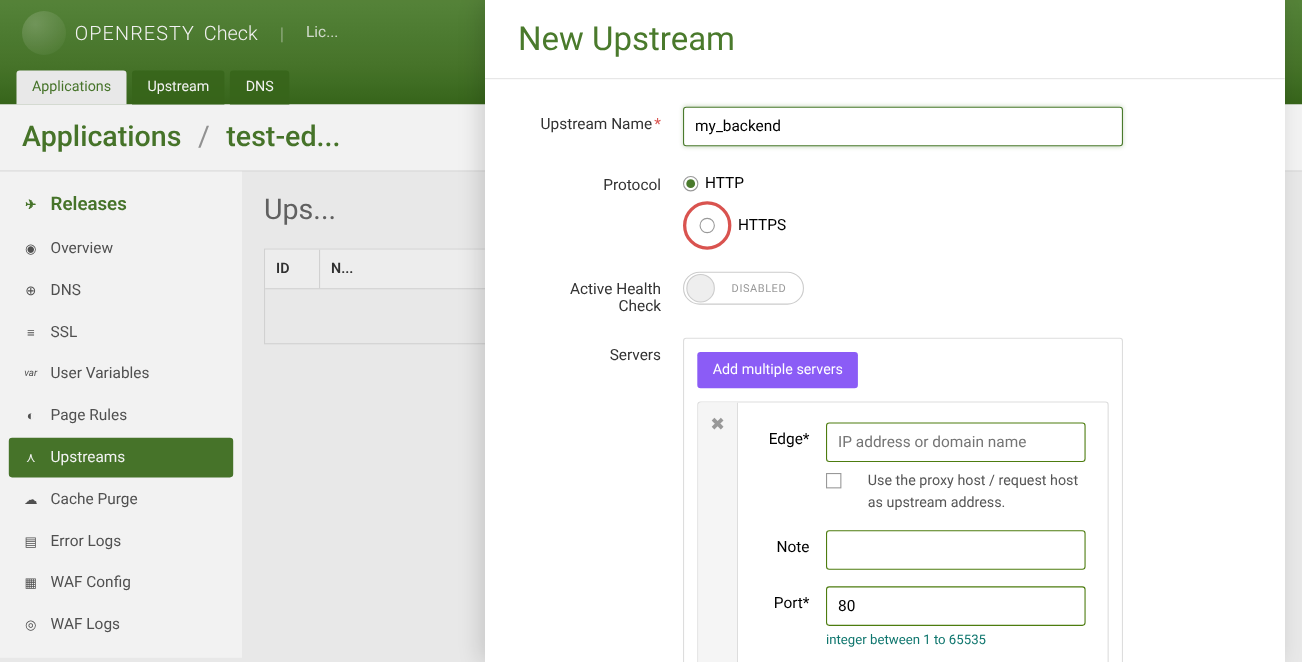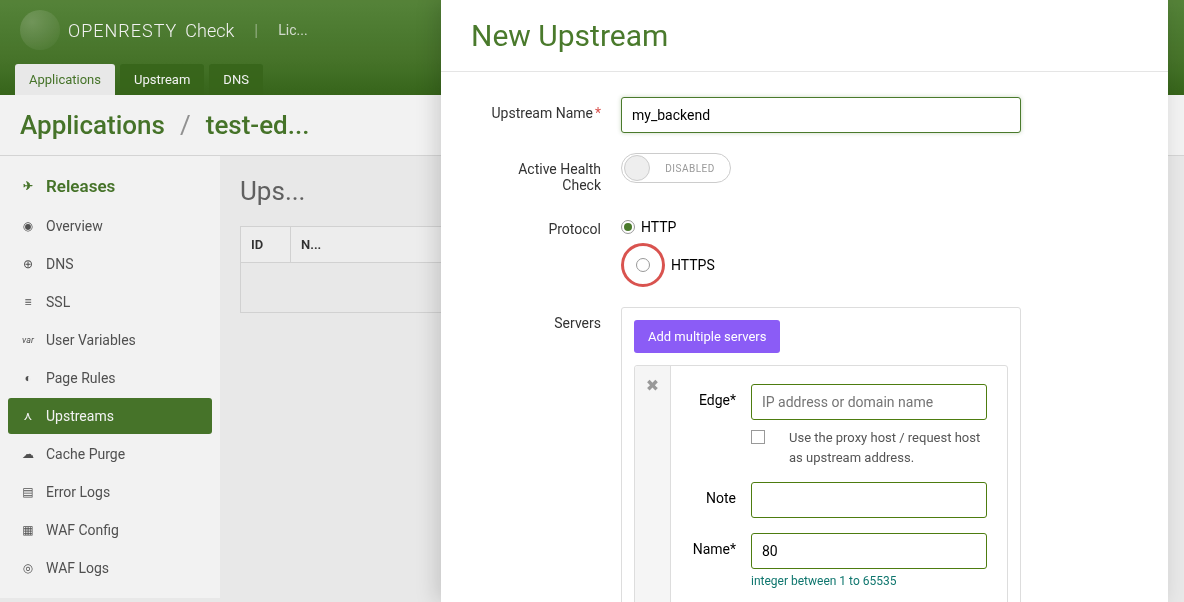--- a/index.html
+++ b/index.html
@@ -172,30 +172,20 @@
     <h1 class="modal-title">New Upstream</h1>
   </div>
   <div class="modal-body">
 
     <div class="form-row">
       <div class="form-label">
         <span>Upstream Name</span><span class="req">*</span>
       </div>
       <div class="form-control">
         <input class="text-input focus" value="my_backend" style="">
-      </div>
-    </div>
-
-    <div class="form-row">
-      <div class="form-label">Active Health Check</div>
-      <div class="form-control">
-        <div class="toggle-switch">
-          <div class="toggle-knob"></div>
-          <span class="toggle-text">DISABLED</span>
-        </div>
       </div>
     </div>
 
     <div class="form-row">
       <div class="form-label">Protocol</div>
       <div class="form-control">
         <div class="radio-group">
           <div class="radio-item">
             <span class="radio-circle checked"></span>
             <span>HTTP</span>
@@ -204,20 +194,30 @@
             <span class="radio-highlight">
               <span class="radio-circle"></span>
             </span>
             <span style="font-size:14px;cursor:pointer">HTTPS</span>
           </div>
         </div>
       </div>
     </div>
 
     <div class="form-row">
+      <div class="form-label">Active Health Check</div>
+      <div class="form-control">
+        <div class="toggle-switch">
+          <div class="toggle-knob"></div>
+          <span class="toggle-text">DISABLED</span>
+        </div>
+      </div>
+    </div>
+
+    <div class="form-row">
       <div class="form-label">Servers</div>
       <div class="form-control">
         <div class="servers-box">
           <button class="add-servers-btn">Add multiple servers</button>
           
           <div class="server-card">
             <div class="server-tab">
               <span>✖</span>
             </div>
             <div class="server-form">
@@ -236,21 +236,21 @@
 
               <div class="sub-row">
                 <div class="sub-label">Note</div>
                 <div class="sub-control">
                   <input class="text-input" style="">
                 </div>
               </div>
 
               <div class="sub-row">
                 <div class="sub-label">
-                  <span>Name</span><span class="req">*</span>
+                  <span>Port</span><span class="req">*</span>
                 </div>
                 <div class="sub-control">
                   <input class="text-input" value="80" style="">
                   <div class="hint">integer between 1 to 65535</div>
                 </div>
               </div>
 
             </div>
           </div>
         </div>

